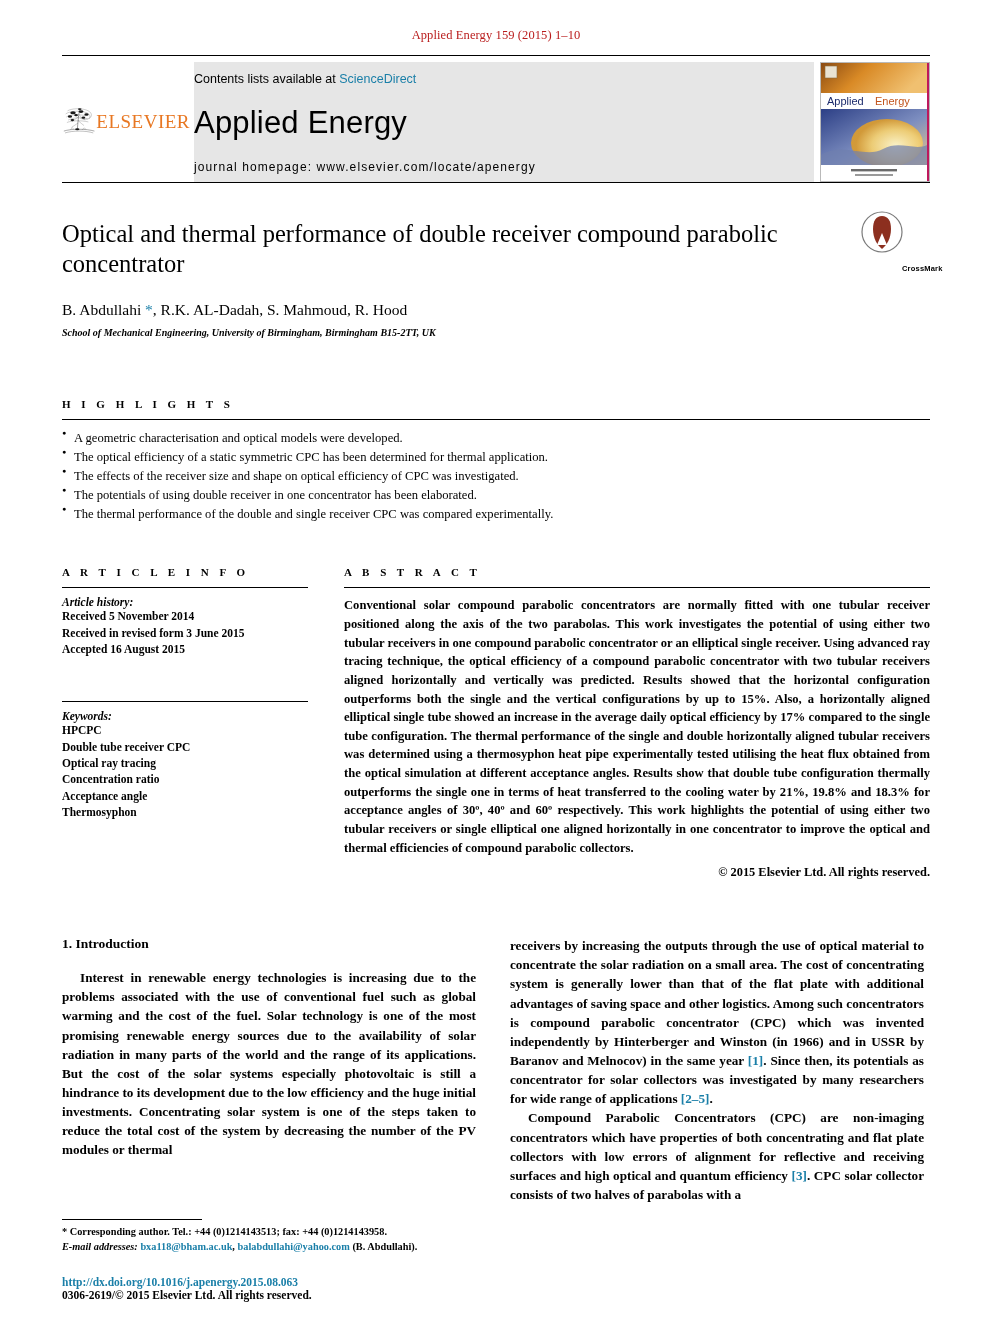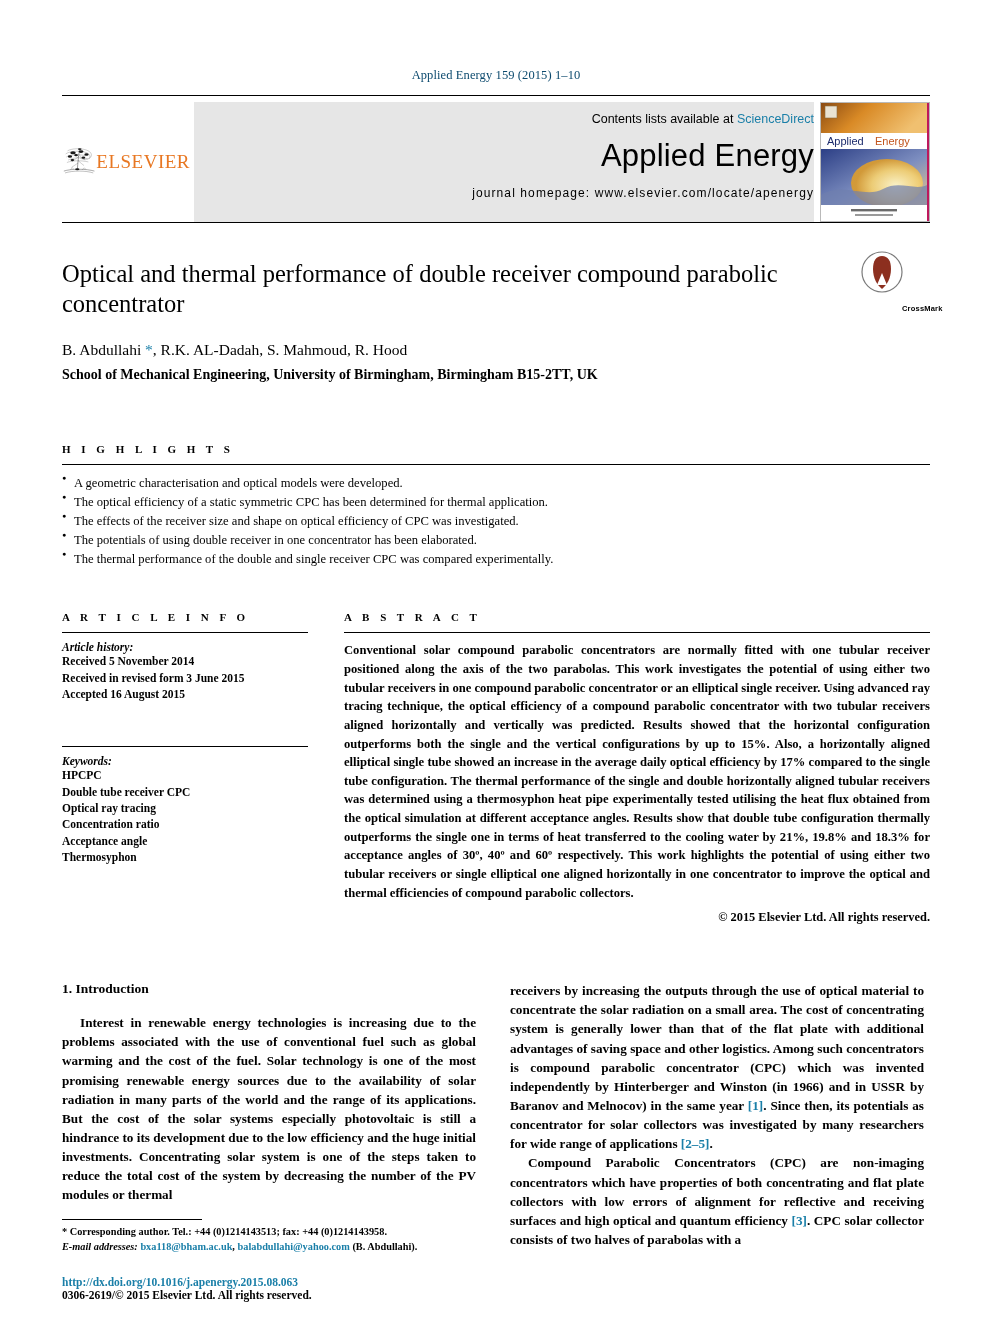--- a/index.html
+++ b/index.html
@@ -20,22 +20,22 @@
     width: 992px;
     height: 1323px;
     box-sizing: border-box;
     padding: 0 62px;
   }
 
   
   .runninghead {
     text-align: center;
     font-size: 12.5px;
-    color: #0c4a6e;
-    padding-top: 68px;
+    color: #b91c1c;
+    padding-top: 28px;
     letter-spacing: .1px;
     font-family: "Liberation Serif", serif;
   }
   .rule-top {
     border-top: 1.6px solid #000;
     margin-top: 12px;
   }
 
   
   .masthead {
@@ -61,23 +61,23 @@
     color: #E87722;
     font-weight: 400;
     line-height: 1;
     margin-top: 1px;
   }
   .banner {
     flex: 1 1 auto;
     background: #e6e6e6;
     display: flex;
     flex-direction: column;
-    align-items: flex-end;
+    align-items: flex-start;
     justify-content: space-between;
-    padding: 10px 0 22px 0;
+    padding: 10px 0 8px 0;
     margin-left: 4px;
   }
   .banner .contents {
     font-size: 12.5px;
     font-family: "Liberation Sans", sans-serif;
   }
   .banner .contents .sd { color: #1a7fa8; }
   .banner .jtitle {
     font-size: 31px;
     font-family: Liberation Sans, sans-serif;
@@ -126,21 +126,22 @@
     font-weight: bold;
     padding-left: 24px;
   }
   .authors {
     font-size: 15.5px;
     margin-top: 22px;
     font-family: "Liberation Serif", serif;
   }
   .authors .star { color: #1a7fa8; }
   .affil {
-    font-size: 14px;
+    font-size: 10px;
+    font-style: italic;
     font-weight: bold;
     margin-top: 8px;
     font-family: "Liberation Serif", serif;
   }
 
   
   .section-head {
     font-size: 11px;
     font-weight: bold;
     letter-spacing: 4px;

